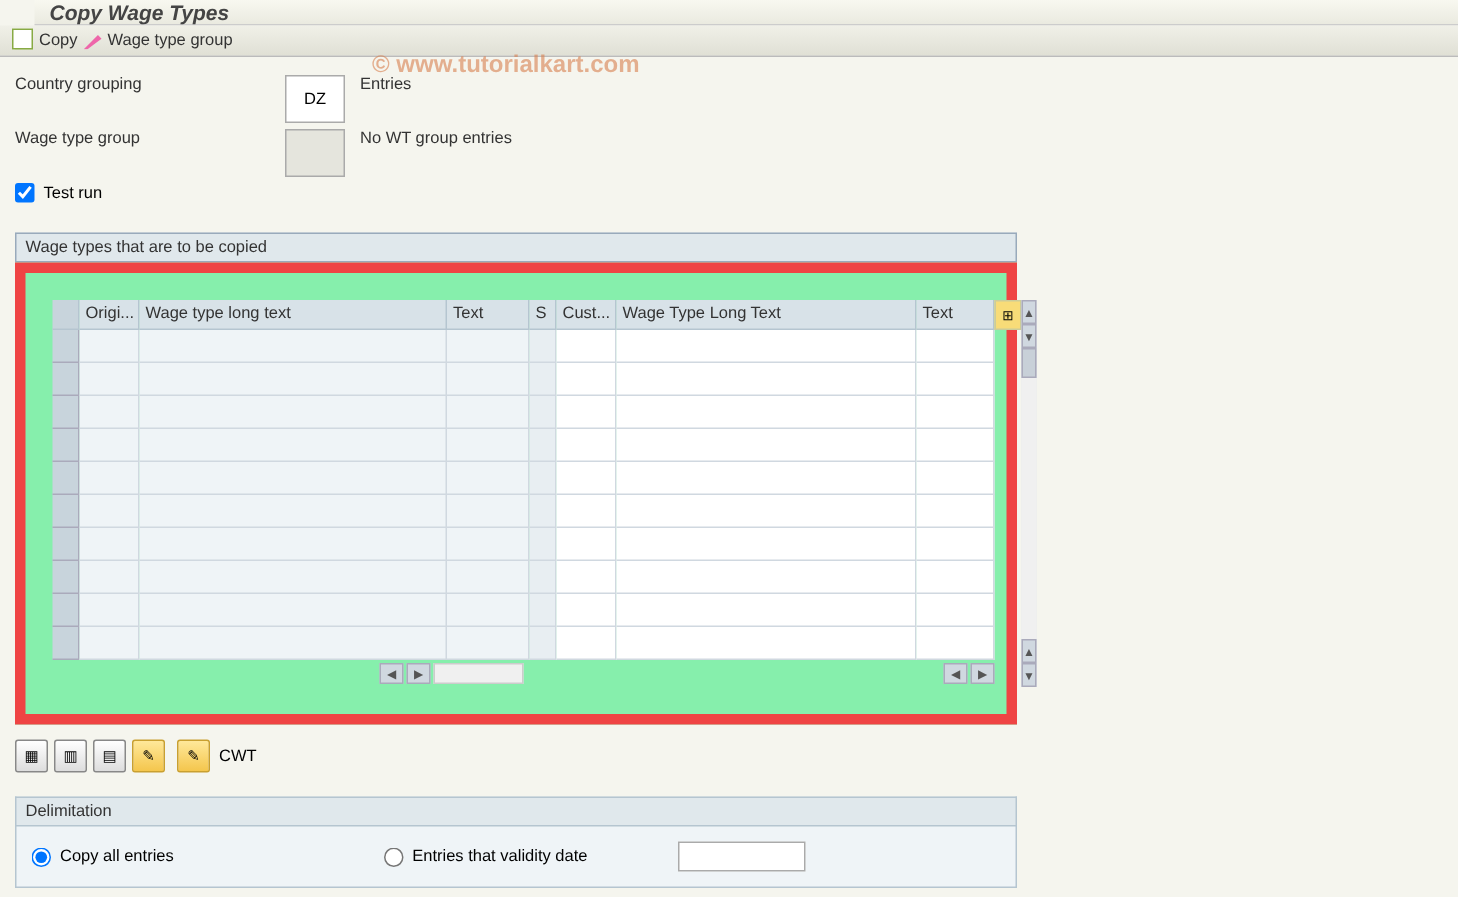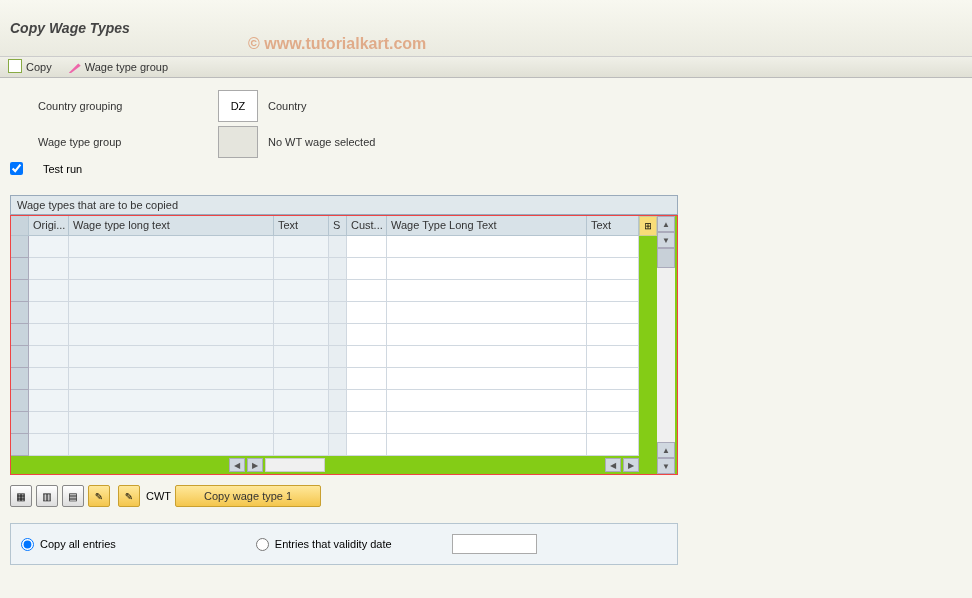--- a/index.html
+++ b/index.html
@@ -1,40 +1,40 @@
 <!DOCTYPE html>
 <html><head>
   <meta charset="utf-8">
   <style>
     * { box-sizing: border-box; margin: 0; padding: 0; font-family: Arial, sans-serif; font-size: 11px; }
     body { background: #f5f5ee; width: 972px; height: 598px; overflow: hidden; position: relative; }
     
-    .title-bar { background: linear-gradient(#f8f8f0, #eaeae0); border-bottom: 1px solid #ccc; padding: 20px 10px; }
+    .title-bar { background: linear-gradient(#f8f8f0, #eaeae0); border-bottom: 1px solid #ccc; padding: 0 10px; margin-left: 23px; }
     .page-title { font-size: 14px; font-weight: bold; font-style: italic; color: #444; }
     
-    .toolbar { background: linear-gradient(#f0f0e8, #e0e0d5); border-bottom: 1px solid #bbb; padding: 4px 10px; display: flex; gap: 17px; align-items: center; }
+    .toolbar { background: linear-gradient(#f0f0e8, #e0e0d5); border-bottom: 1px solid #bbb; padding: 4px 10px; display: flex; gap: 4px; align-items: center; }
     .toolbar-btn { display: inline-flex; align-items: center; gap: 4px; cursor: pointer; color: #333; }
     .copy-icon { width: 12px; height: 12px; border: 1px solid #8a4; background: #fff; position: relative; }
     .copy-icon::after { content: ''; position: absolute; top: -3px; left: -3px; width: 12px; height: 12px; border: 1px solid #8a4; background: #fff; }
     .pencil-icon { width: 12px; height: 12px; background: #e6a; clip-path: polygon(0 100%, 80% 20%, 100% 40%, 20% 100%); }
     
     .watermark { position: absolute; top: 35px; left: 248px; color: #d8804f; font-size: 16px; font-weight: bold; opacity: 0.6; pointer-events: none; z-index: 5; }
     
     .form-area { padding: 12px 10px 10px 10px; }
-    .form-row { display: flex; align-items: center; margin-bottom: 4px; margin-left: 28px; }
+    .form-row { display: flex; align-items: flex-start; margin-bottom: 4px; }
     .form-label { width: 180px; color: #333; }
     .form-input { width: 40px; height: 32px; border: 1px solid #aaa; background: #fff; text-align: center; color: #000; margin-right: 10px; font-size: 11px; }
     .form-input.readonly { background: #e5e5dd; }
     .form-value { color: #333; }
-    .checkbox-row { display: flex; align-items: center; gap: 20px; padding-left: 0px; margin-top: 2px; }
+    .checkbox-row { display: flex; align-items: center; gap: 6px; padding-left: 0px; margin-top: 2px; }
     .checkbox { width: 13px; height: 13px; }
     
     .table-section { margin: 10px 10px 0 10px; width: 668px; }
     .table-title { background: #e0e8ec; border: 1px solid #9ab; padding: 3px 6px; color: #333; font-size: 11px; }
-    .table-container { border: 1px solid #ef4444; background: #84cc16; padding: 0; position: relative; }
+    .table-container { border: 7px solid #ef4444; background: #86efac; padding: 18px; position: relative; }
     .table-scroll { display: flex; }
     .table-header-row { display: flex; }
     .th { background: #d8e2e8; border-right: 1px solid #b5c5d0; border-bottom: 1px solid #b5c5d0; padding: 3px 4px; font-size: 11px; color: #333; height: 20px; overflow: hidden; white-space: nowrap; }
     .row-selector { width: 18px; background: #c8d4dc; }
     .col-origi { width: 40px; }
     .col-longtext { width: 205px; }
     .col-text { width: 55px; }
     .col-s { width: 18px; }
     .col-cust { width: 40px; text-align: center; }
     .col-longtext2 { width: 200px; }
@@ -87,26 +87,26 @@
     <span>Wage type group</span>
   </div>
 </div>
 
 <div class="watermark">© www.tutorialkart.com</div>
 
 <div class="form-area">
   <div class="form-row">
     <span class="form-label">Country grouping</span>
     <input class="form-input" value="DZ" style="">
-    <span class="form-value">Country</span>
+    <span class="form-value">Entries</span>
   </div>
   <div class="form-row">
     <span class="form-label">Wage type group</span>
     <input class="form-input readonly" readonly="" value="" style="">
-    <span class="form-value">No WT wage selected</span>
+    <span class="form-value">No WT group entries</span>
   </div>
   <div class="checkbox-row">
     <input type="checkbox" class="checkbox" checked="" style="">
     <span>Test run</span>
   </div>
 </div>
 
 <div class="table-section">
   <div class="table-title">Wage types that are to be copied</div>
   <div class="table-container">
@@ -252,24 +252,24 @@
 
 <div class="action-row">
   <div class="icon-btn">▦</div>
   <div class="icon-btn">▥</div>
   <div class="icon-btn">▤</div>
   <div class="icon-btn" style="background:linear-gradient(#ffe89a,#f4c64d);border-color:#c9a030;">✎</div>
   <div class="cwt-btn">
     <div class="icon-btn" style="background:linear-gradient(#ffe89a,#f4c64d);border-color:#c9a030;">✎</div>
     <span>CWT</span>
   </div>
-  <div class="text-btn wide">Copy wage type 1</div>
 </div>
 
 <div class="delimitation-section">
+  <div class="section-header">Delimitation</div>
   <div class="section-body">
     <div class="radio-group">
       <input type="radio" name="delim" class="radio" checked="" style="">
       <span>Copy all entries</span>
     </div>
     <div class="radio-group" style="margin-left:120px;">
       <input type="radio" name="delim" class="radio" style="">
       <span>Entries that validity date</span>
     </div>
     <input class="date-input" value="" style="">

